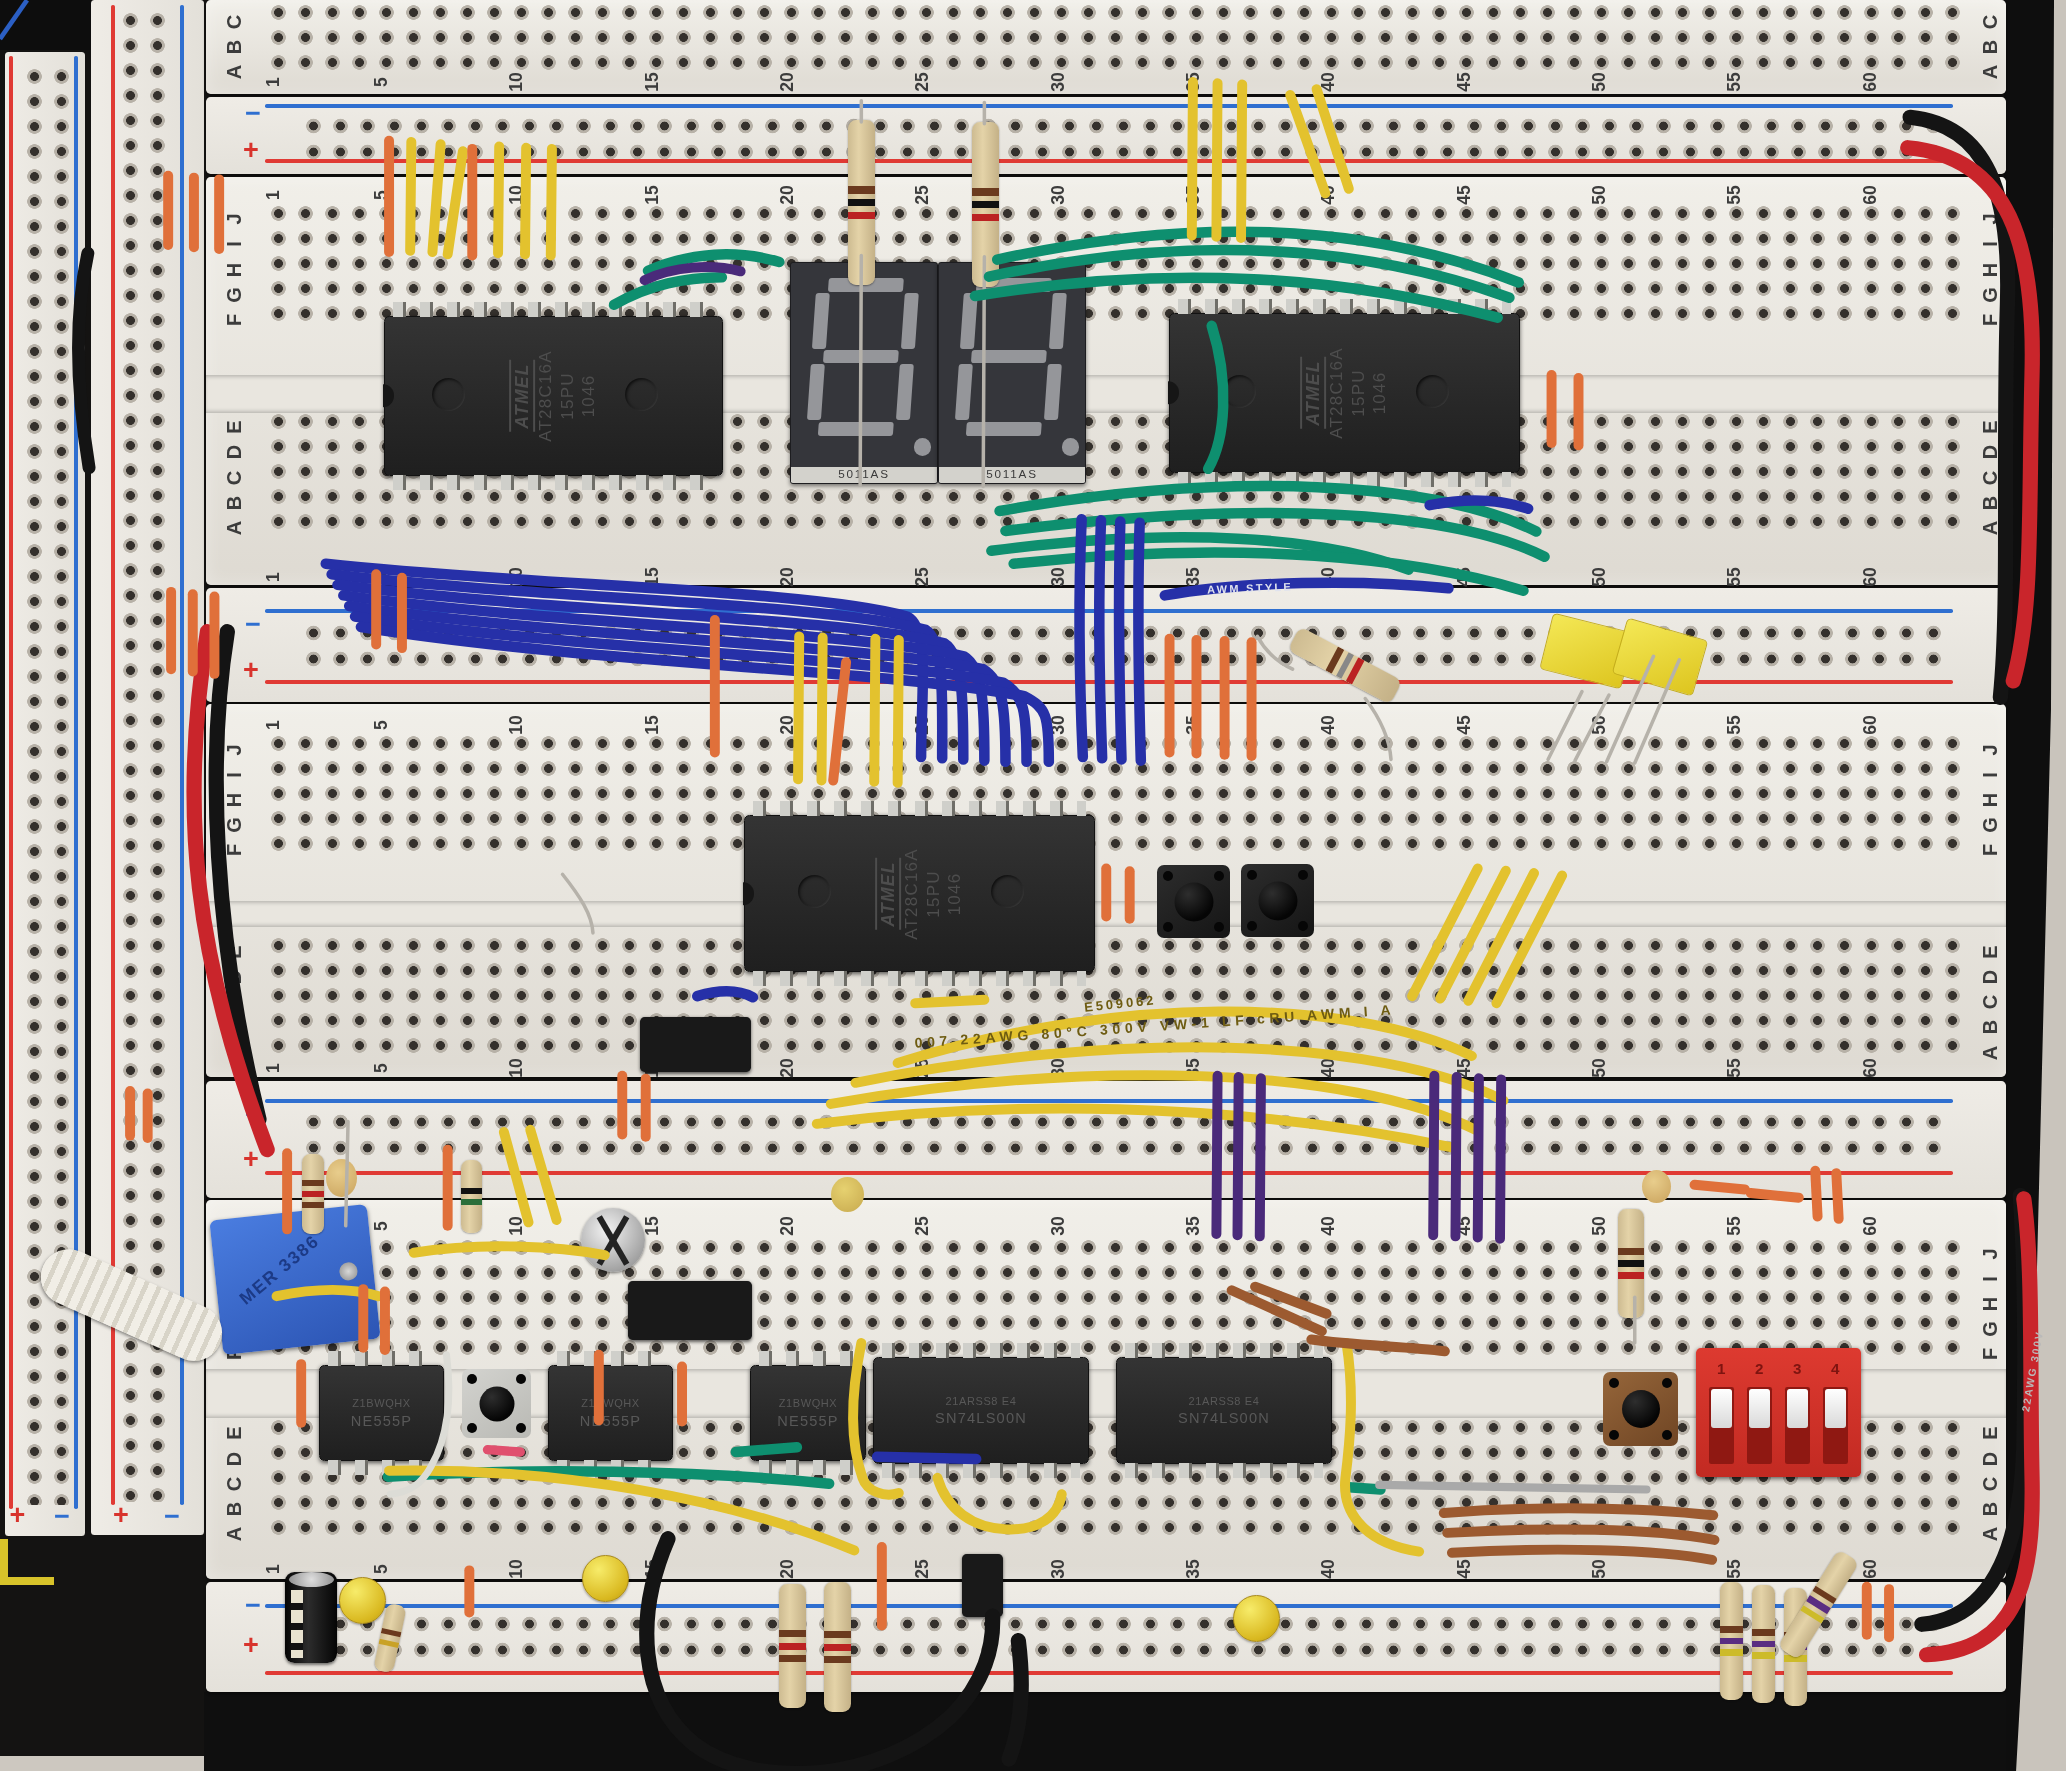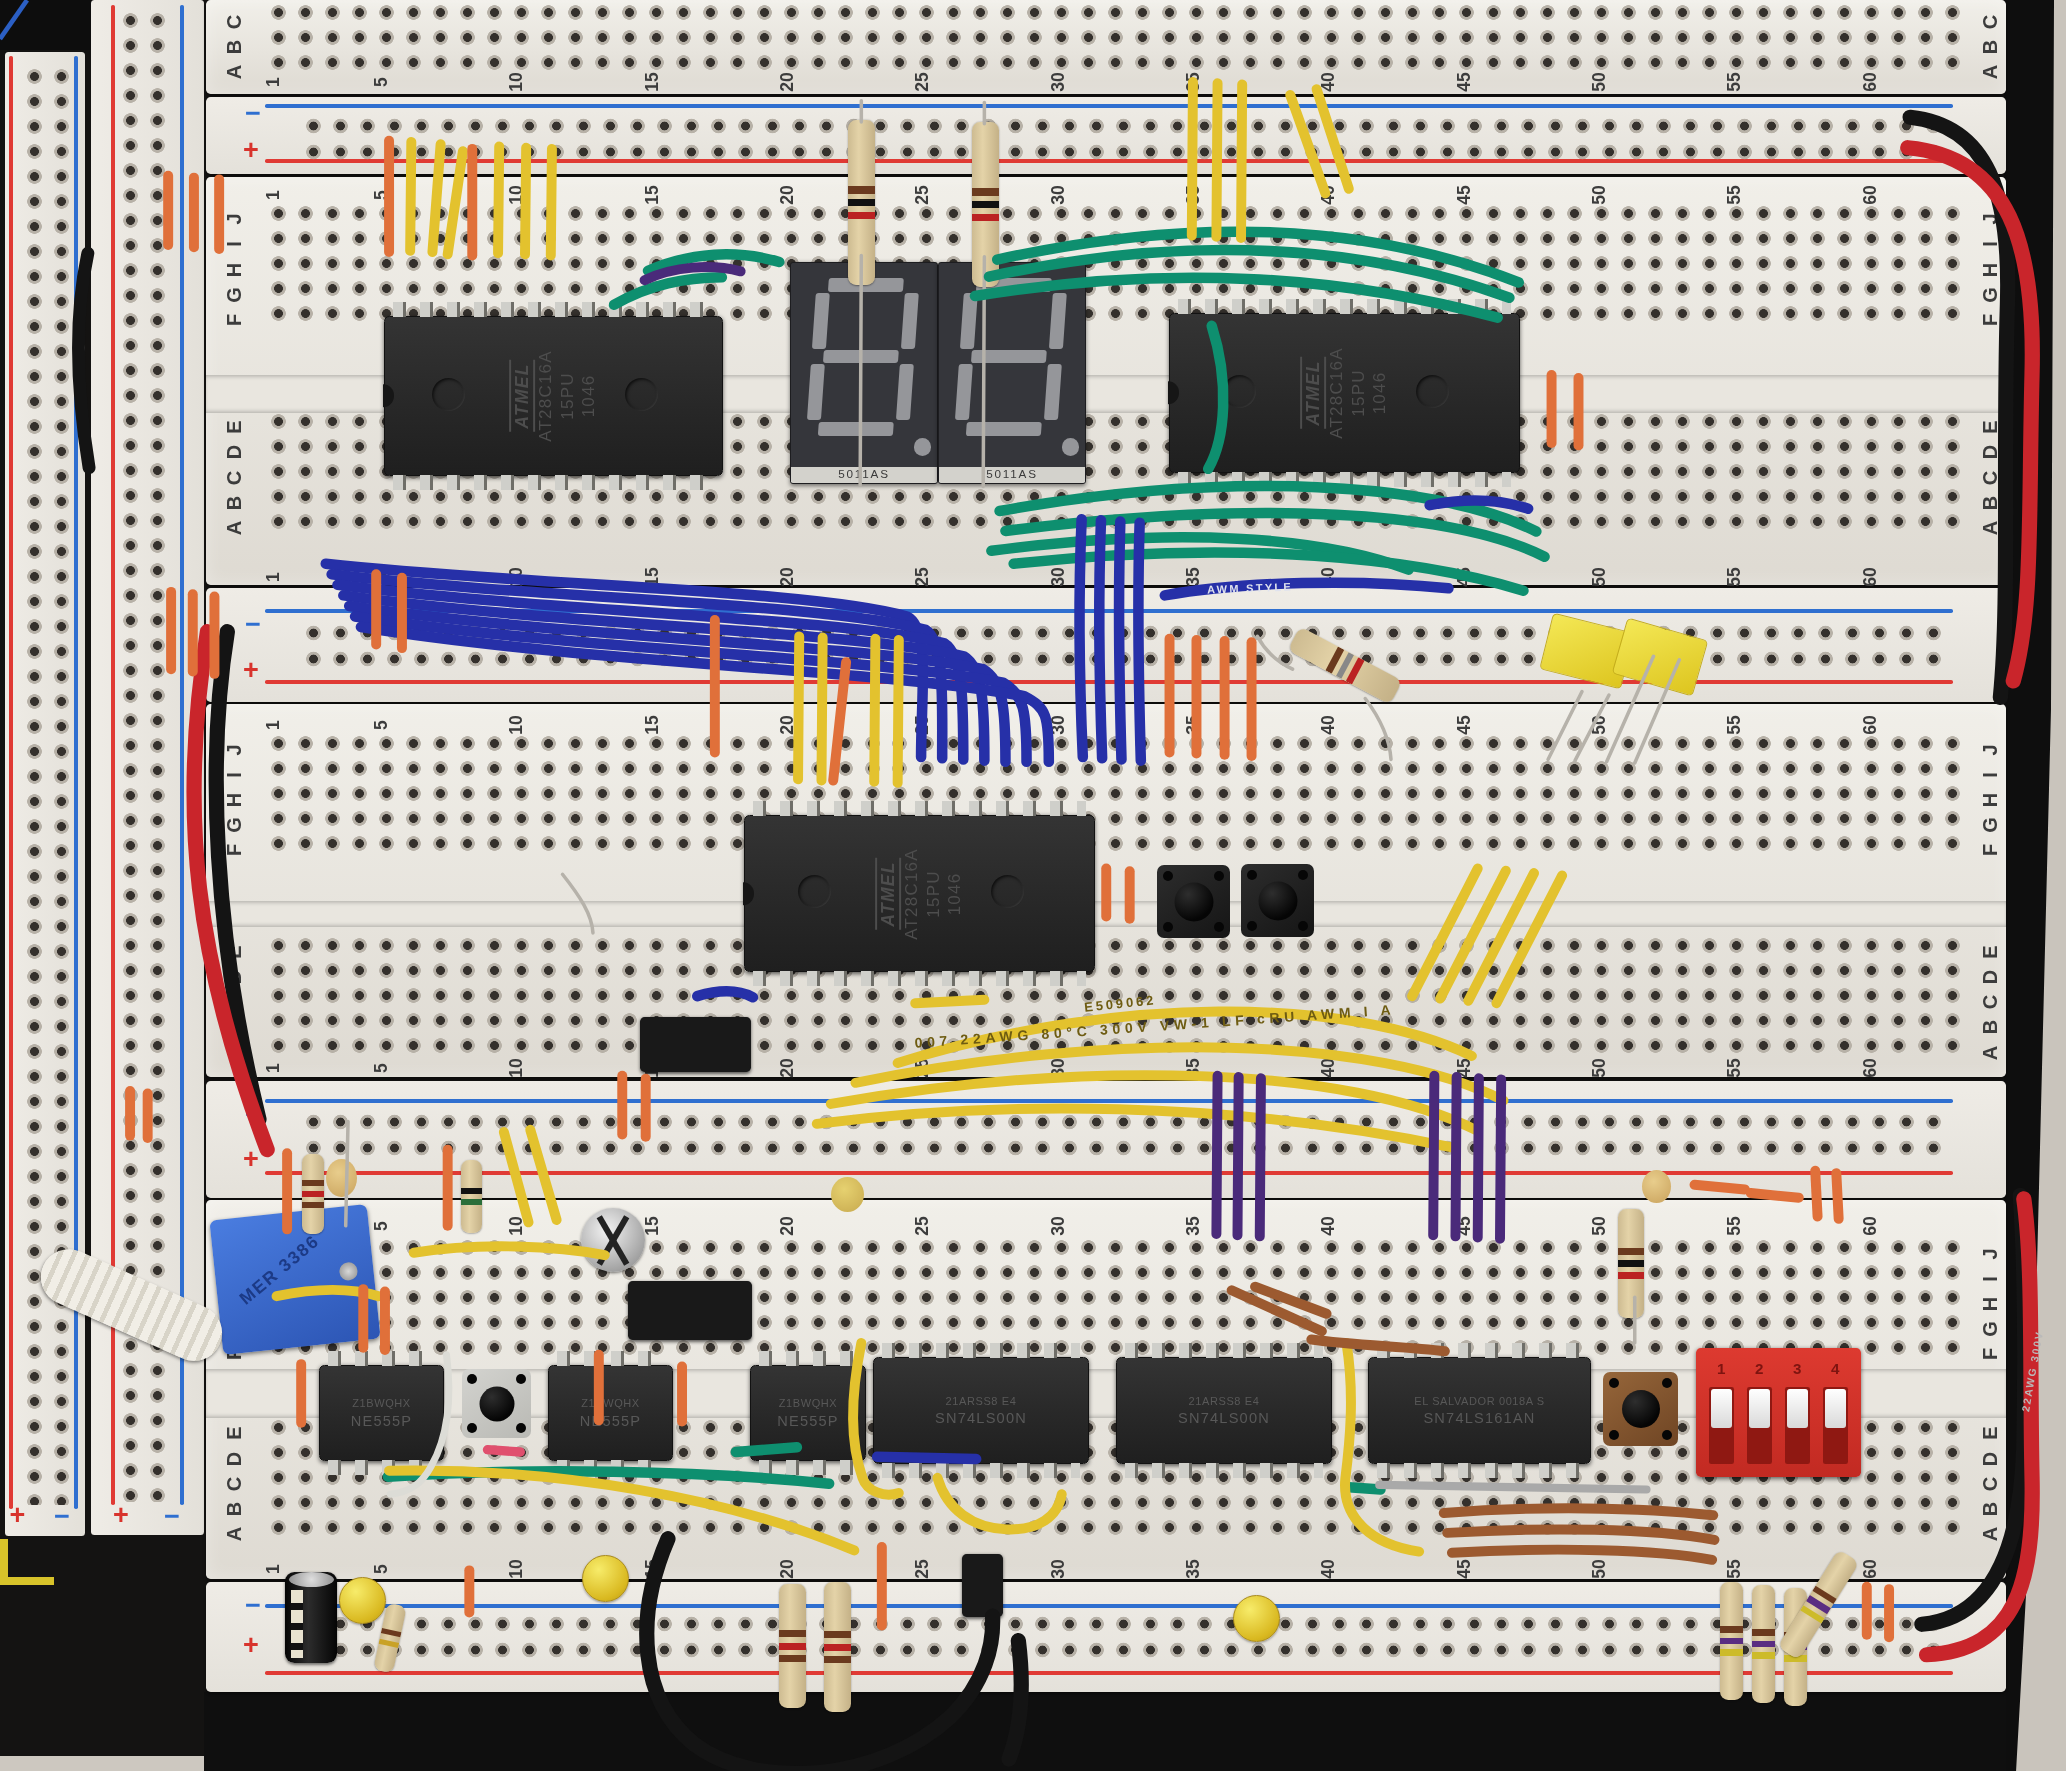--- a/index.html
+++ b/index.html
@@ -403,28 +403,20 @@
       </div>
   </div>
   <div class="ic" style="left:1116px;top:1357px;width:214px;height:105px;">
     <div class="pins pt"></div>
       <div class="pins pb"></div>
     <div class="dip8label">
         <span class="lot">21ARSS8 E4</span>
       <span class="prt">SN74LS00N</span>
       </div>
   </div>
-  <div class="ic" style="left:1368px;top:1357px;width:221px;height:105px;">
-    <div class="pins pt"></div>
-      <div class="pins pb"></div>
-    <div class="dip8label">
-        <span class="lot">EL SALVADOR 0018A S</span>
-      <span class="prt">SN74LS161AN</span>
-      </div>
-  </div>
 
   <div class="btn" style="left:1157px;top:865px;width:73px;height:73px;background:linear-gradient(145deg,#2d2d2d,#151515);">
     <div class="dot" style="left:5.9px;top:5.9px;"></div>
       <div class="dot" style="right:5.9px;top:5.9px;"></div>
     <div class="dot" style="left:5.9px;bottom:5.9px;"></div>
       <div class="dot" style="right:5.9px;bottom:5.9px;"></div>
     <div class="plunger" style="width:39px;height:39px;"></div>
   </div>
   <div class="btn" style="left:1241px;top:864px;width:73px;height:73px;background:linear-gradient(145deg,#2d2d2d,#151515);">
     <div class="dot" style="left:5.9px;top:5.9px;"></div>

